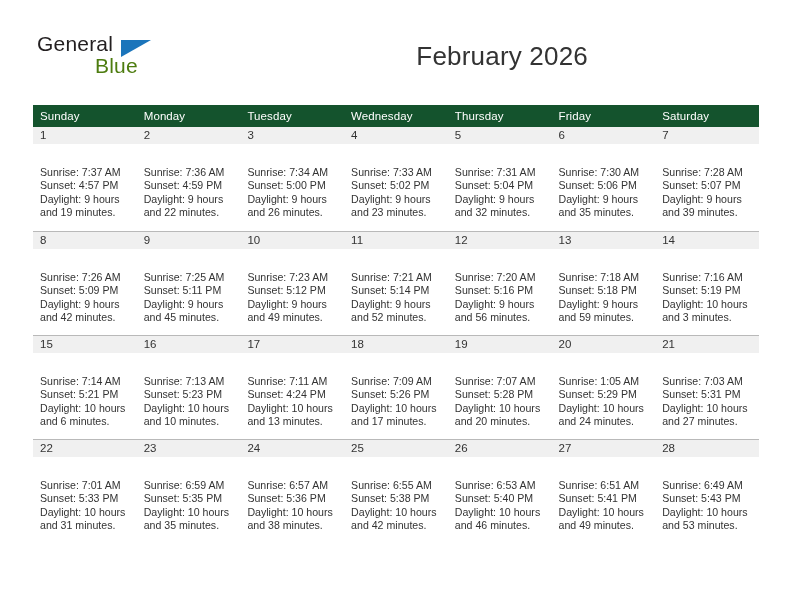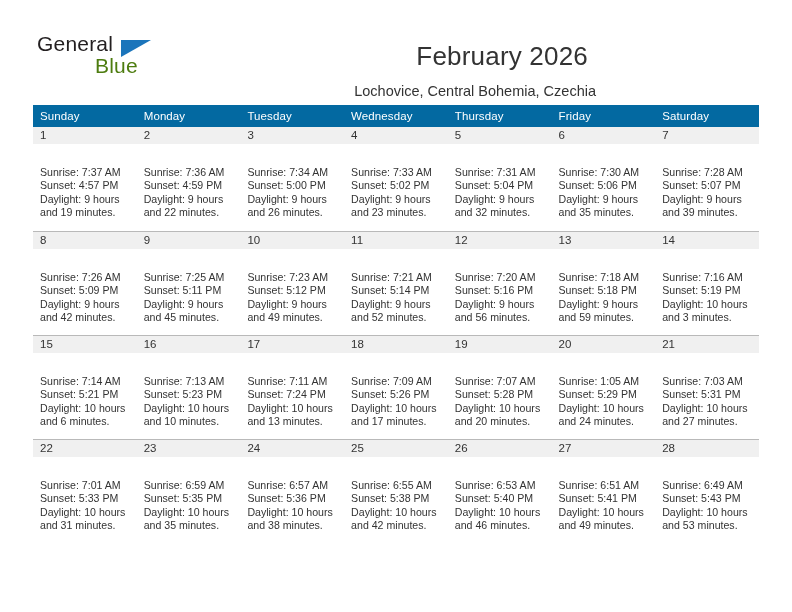--- a/index.html
+++ b/index.html
@@ -89,21 +89,21 @@
   
   .calendar {
     position: absolute;
     left: 33px;
     top: 105px;
     width: 726px;
     border-collapse: collapse;
     table-layout: fixed;
   }
   .calendar th {
-    background: #0369a1;
+    background: #14532d;
     color: #ffffff;
     font-size: 11.5px;
     font-weight: normal;
     text-align: left;
     padding: 5px 0 5px 7px;
     height: 11px;
     border: none;
     letter-spacing: 0.1px;
   }
   .calendar td {
@@ -149,21 +149,20 @@
   <div class="top-bar">
 
     <div class="logo">
       <span class="logo-general">General</span>
       <span class="logo-triangle"></span>
       <span class="logo-blue">Blue</span>
     </div>
 
     <div class="title-block">
       <h1 class="cal-title">February 2026</h1>
-      <p class="cal-subtitle">Lochovice, Central Bohemia, Czechia</p>
     </div>
 
   </div>
 
   <table class="calendar">
     <thead>
       <tr>
         <th>Sunday</th>
         <th>Monday</th>
         <th>Tuesday</th>
@@ -356,21 +355,21 @@
             <div>Daylight: 10 hours</div>
             <div>and 10 minutes.</div>
           </div>
         </div>
           </td>
         <td>
             <div class="daycell">
           <div class="daynum-strip">17</div>
           <div class="dayinfo">
             <div>Sunrise: 7:11 AM</div>
-            <div>Sunset: 7:24 PM</div>
+            <div>Sunset: 4:24 PM</div>
             <div>Daylight: 10 hours</div>
             <div>and 13 minutes.</div>
           </div>
         </div>
           </td>
         <td>
             <div class="daycell">
           <div class="daynum-strip">18</div>
           <div class="dayinfo">
             <div>Sunrise: 7:09 AM</div>

